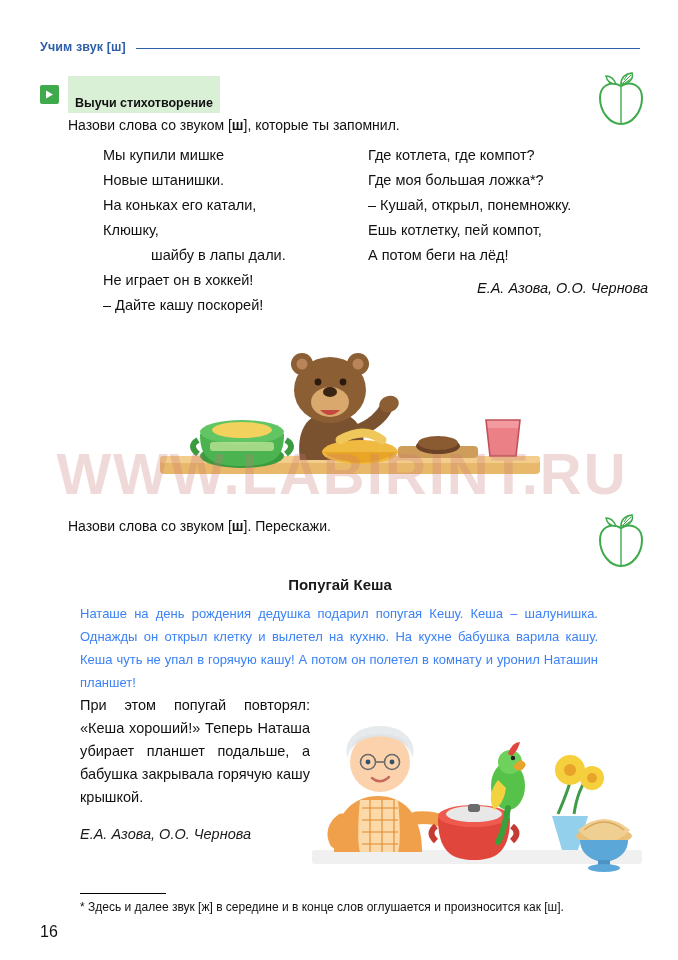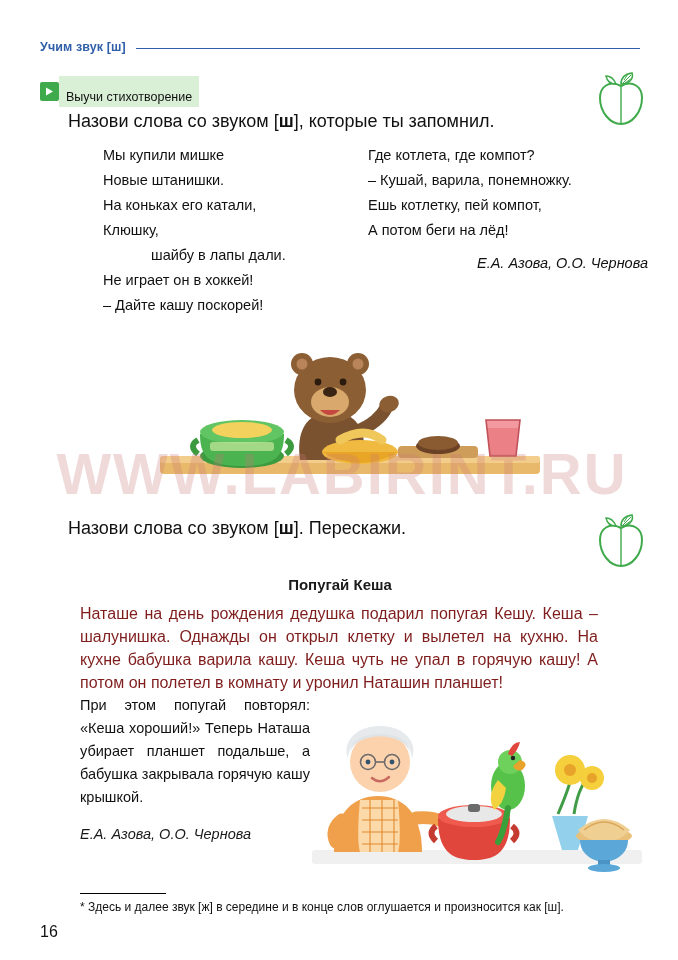--- a/index.html
+++ b/index.html
@@ -63,31 +63,32 @@
     height: 19px;
     background: #3faa4b;
     border-radius: 2px;
     display: inline-flex;
     align-items: center;
     justify-content: center;
     flex: none;
   }
   .arrow-badge svg { display: block; }
   .task-label {
+    margin-left: 9px;
     background: #d9f0d6;
-    padding: 14px 7px 3px 7px;
+    padding: 20px 7px 3px 7px;
     font-size: 12.5px;
-    font-weight: normal;
+    font-weight: bold;
     color: #111;
     line-height: 1.15;
   }
   .task-sub {
     margin-top: 4px;
     margin-left: 28px;
-    font-size: 18px;
+    font-size: 14px;
     color: #111;
   }
   .task-sub b { font-weight: bold; }
 
   
   .apple {
     position: absolute;
     width: 54px;
     height: 58px;
   }
@@ -142,24 +143,24 @@
     width: 600px;
     text-align: center;
     font-size: 15px;
     font-weight: bold;
   }
   .story-body {
     position: absolute;
     left: 80px;
     top: 602px;
     width: 518px;
-    font-size: 16px;
+    font-size: 13px;
     line-height: 23px;
     text-align: justify;
-    color: #7f1d1d;
+    color: #3b82f6;
   }
   .story-body p { margin: 0; }
   .story-narrow {
     position: absolute;
     left: 80px;
     top: 694px;
     width: 230px;
     font-size: 14.5px;
     line-height: 23px;
     text-align: justify;
@@ -246,21 +247,22 @@
     <div>Новые штанишки.</div>
     <div>На коньках его катали,</div>
     <div>Клюшку,</div>
     <div class="indent">шайбу в лапы дали.</div>
     <div>Не играет он в хоккей!</div>
     <div>– Дайте кашу поскорей!</div>
   </div>
 
   <div class="poem poem-col-right">
     <div>Где котлета, где компот?</div>
-    <div>– Кушай, варила, понемножку.</div>
+    <div>Где моя большая ложка*?</div>
+    <div>– Кушай, открыл, понемножку.</div>
     <div>Ешь котлетку, пей компот,</div>
     <div>А потом беги на лёд!</div>
     <div class="author">Е.А. Азова, О.О. Чернова</div>
   </div>
 
   <div class="illus1">
     <svg width="400" height="180" viewBox="0 0 400 180">
 
       <rect x="10" y="128" width="380" height="18" rx="4" fill="#e8b96a"></rect>
       <rect x="10" y="128" width="380" height="7" rx="3" fill="#f3cd8c"></rect>

